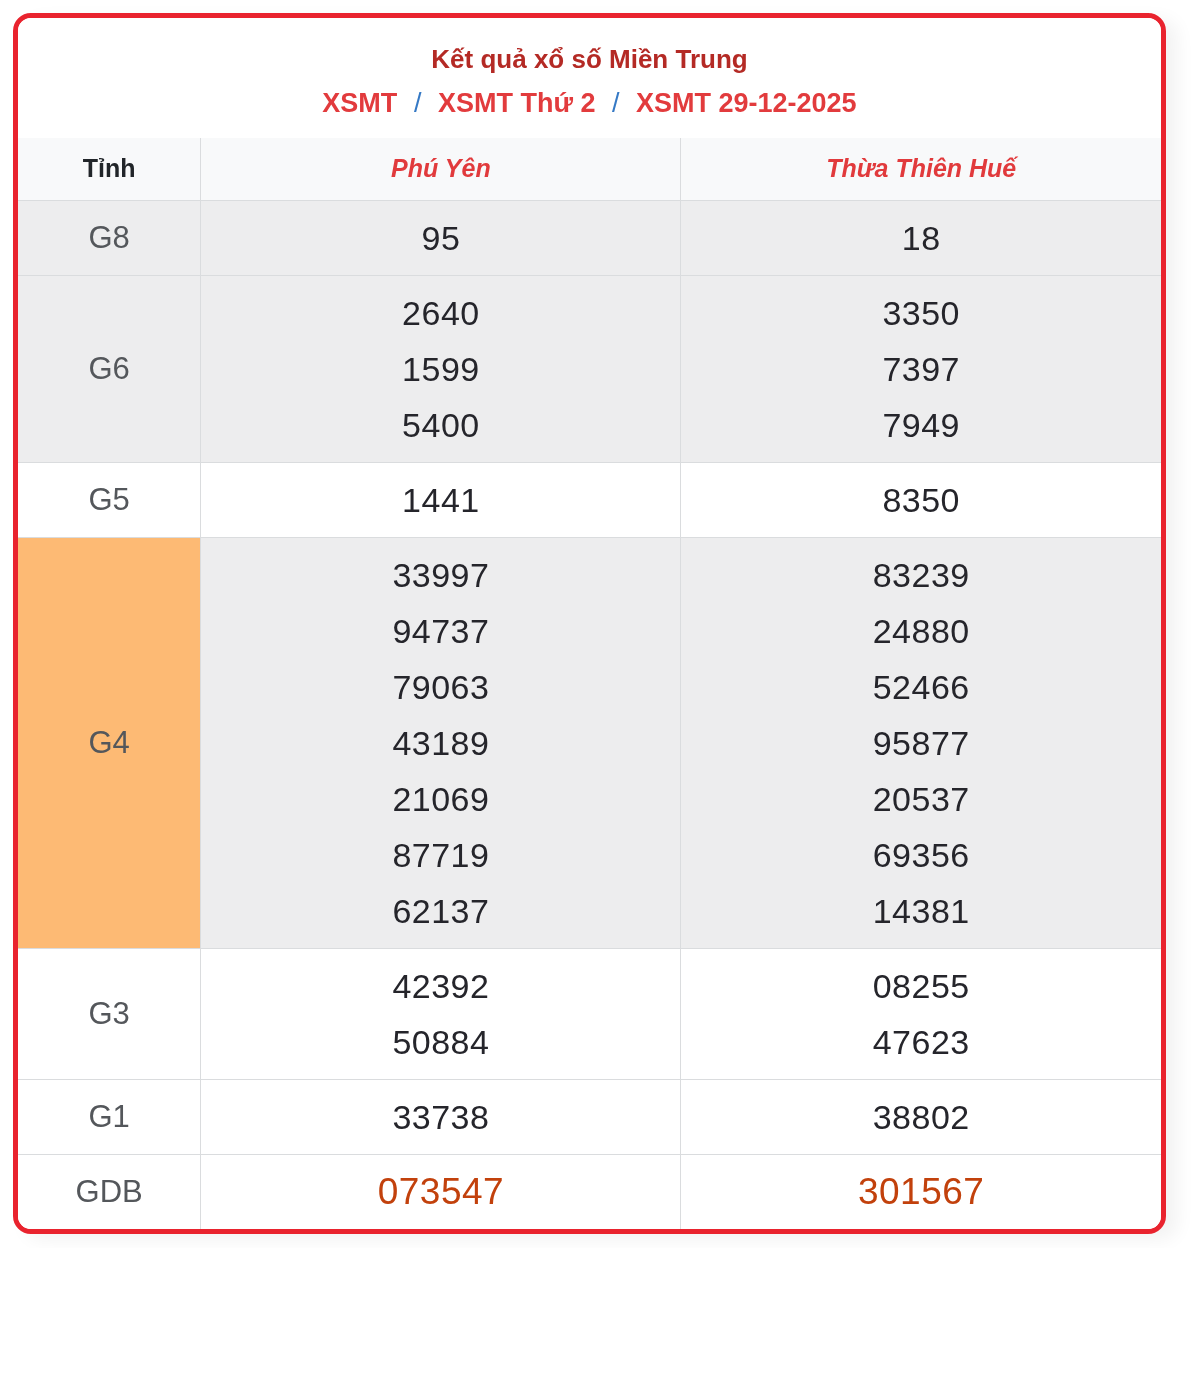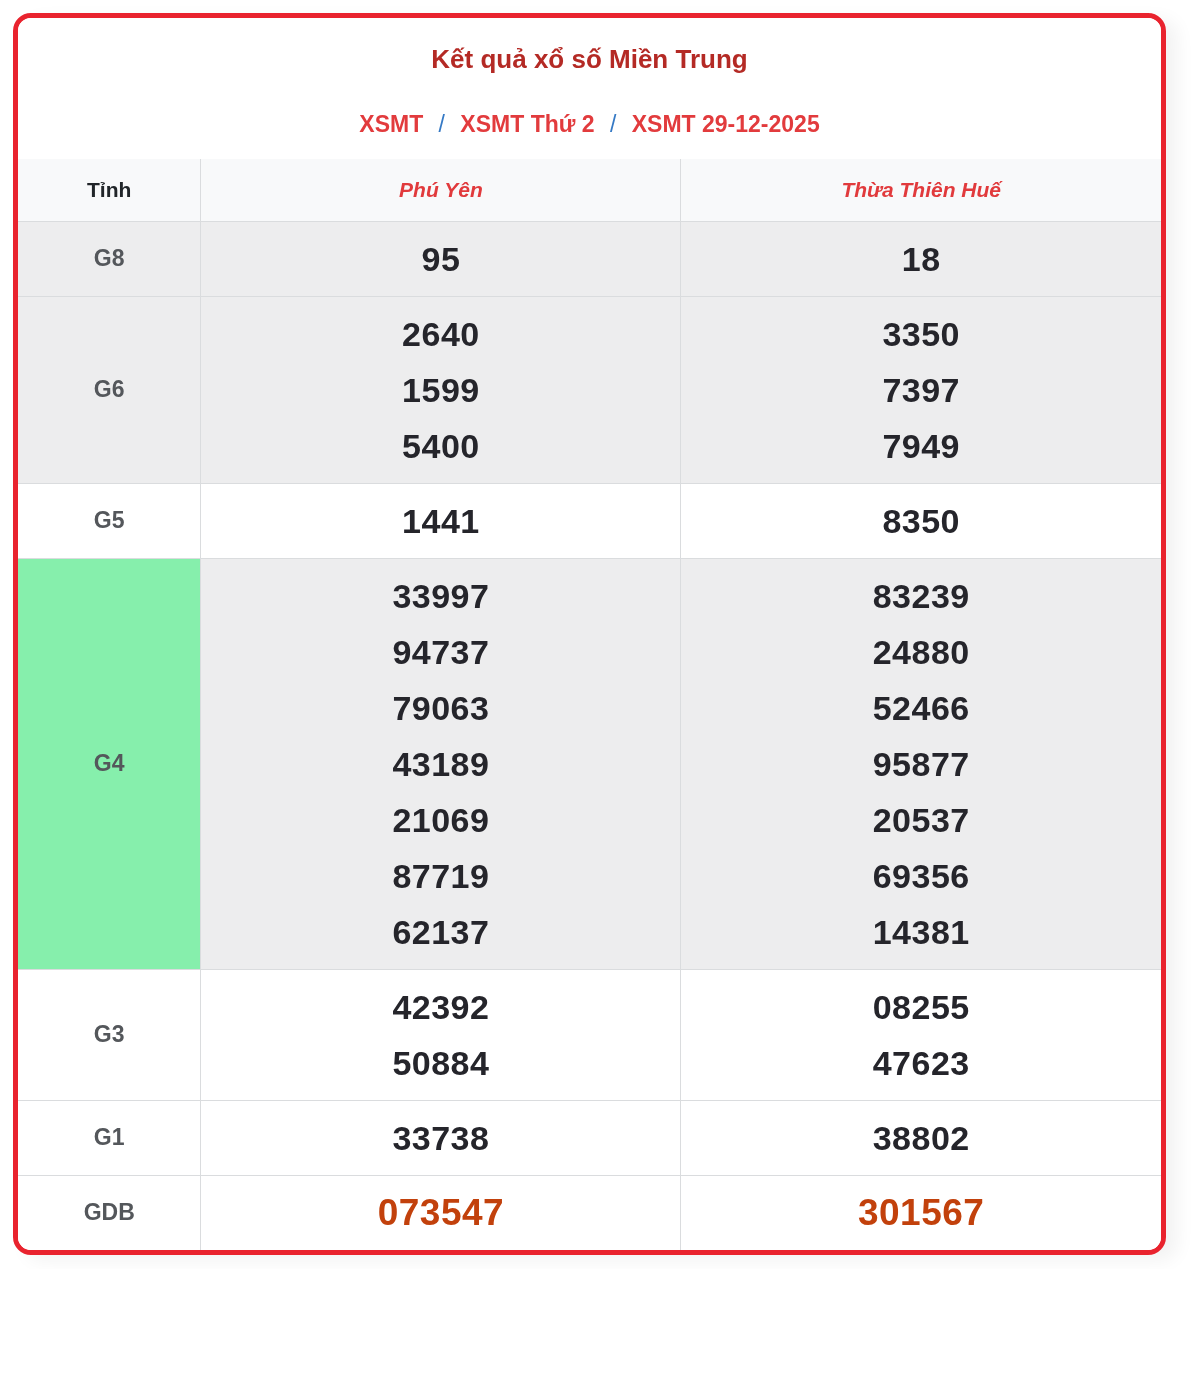--- a/index.html
+++ b/index.html
@@ -22,22 +22,22 @@
     background: #ffffff;
   }
   .title {
     margin: 0;
     font-size: 26px;
     line-height: 40px;
     font-weight: 700;
     color: #b42a25;
   }
   .breadcrumb {
-    margin-top: 29px;
-    font-size: 23px;
+    margin-top: 8px;
+    font-size: 27px;
     line-height: 32px;
     font-weight: 600;
   }
   .breadcrumb a {
     color: #e23b3d;
     text-decoration: none;
     cursor: pointer;
   }
   .breadcrumb .sep {
     color: #3579c5;
@@ -50,38 +50,38 @@
     table-layout: fixed;
   }
   table.results, table.results th, table.results td {
     border: 1px solid #dadcde;
   }
   table.results { border-style: hidden; }
   th, td { text-align: center; vertical-align: middle; }
   thead th {
     background: #f8f9fa;
     height: 62px;
-    font-size: 21px;
+    font-size: 25px;
     font-weight: 600;
   }
   th.first-col { width: 16%; color: #212529; }
   th.province  { width: 42%; color: #e13a3c; cursor: pointer; font-style: italic; }
   td.label {
-    font-size: 23px;
-    font-weight: 700;
+    font-size: 31px;
+    font-weight: 400;
     color: #54575b;
     background: #ffffff;
   }
   tr.gray td { background: #ededee; }
-  td.label.highlight { background: #86efac; }
+  td.label.highlight { background: #fdba74; }
   td.vals { padding: 9px 0; background: #ffffff; }
   tr.gray td.vals { background: #ededee; }
   .num {
     font-size: 34px;
-    font-weight: 700;
+    font-weight: 400;
     line-height: 56px;
     color: #25252b;
     letter-spacing: 0.5px;
   }
   tr.special .num {
     color: #c2410c;
     font-size: 37px;
   }
 </style>
 </head>

